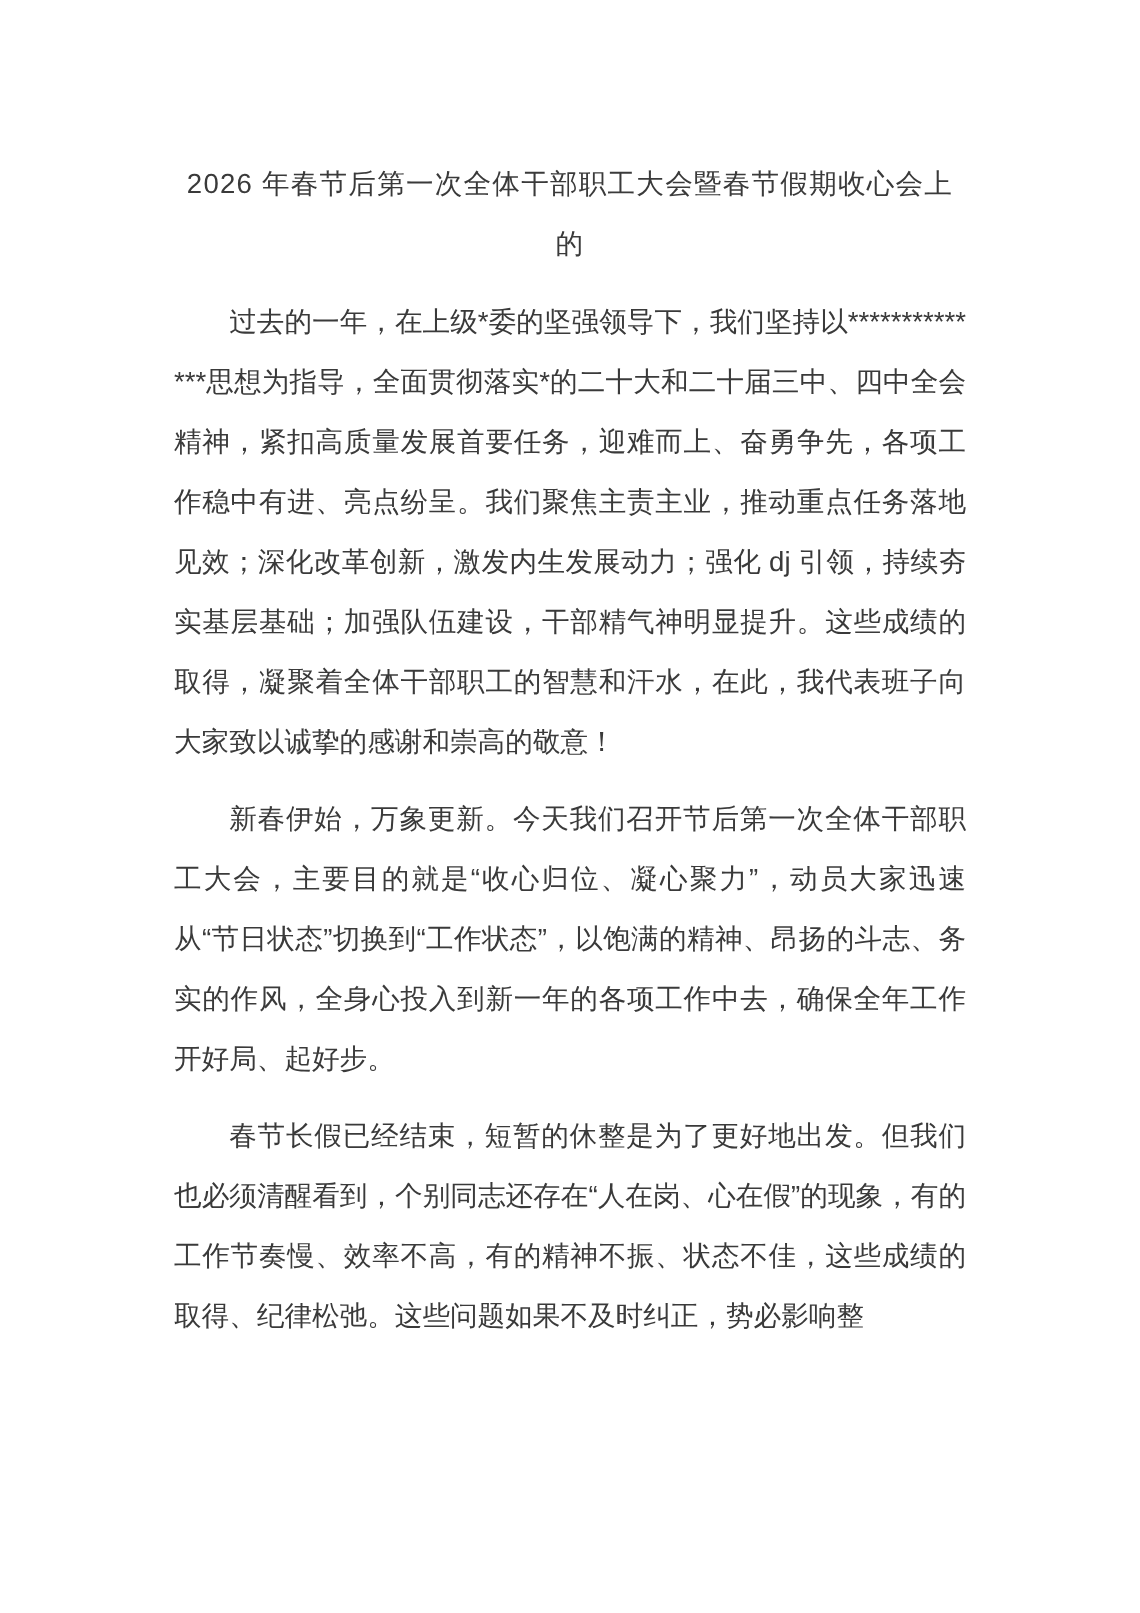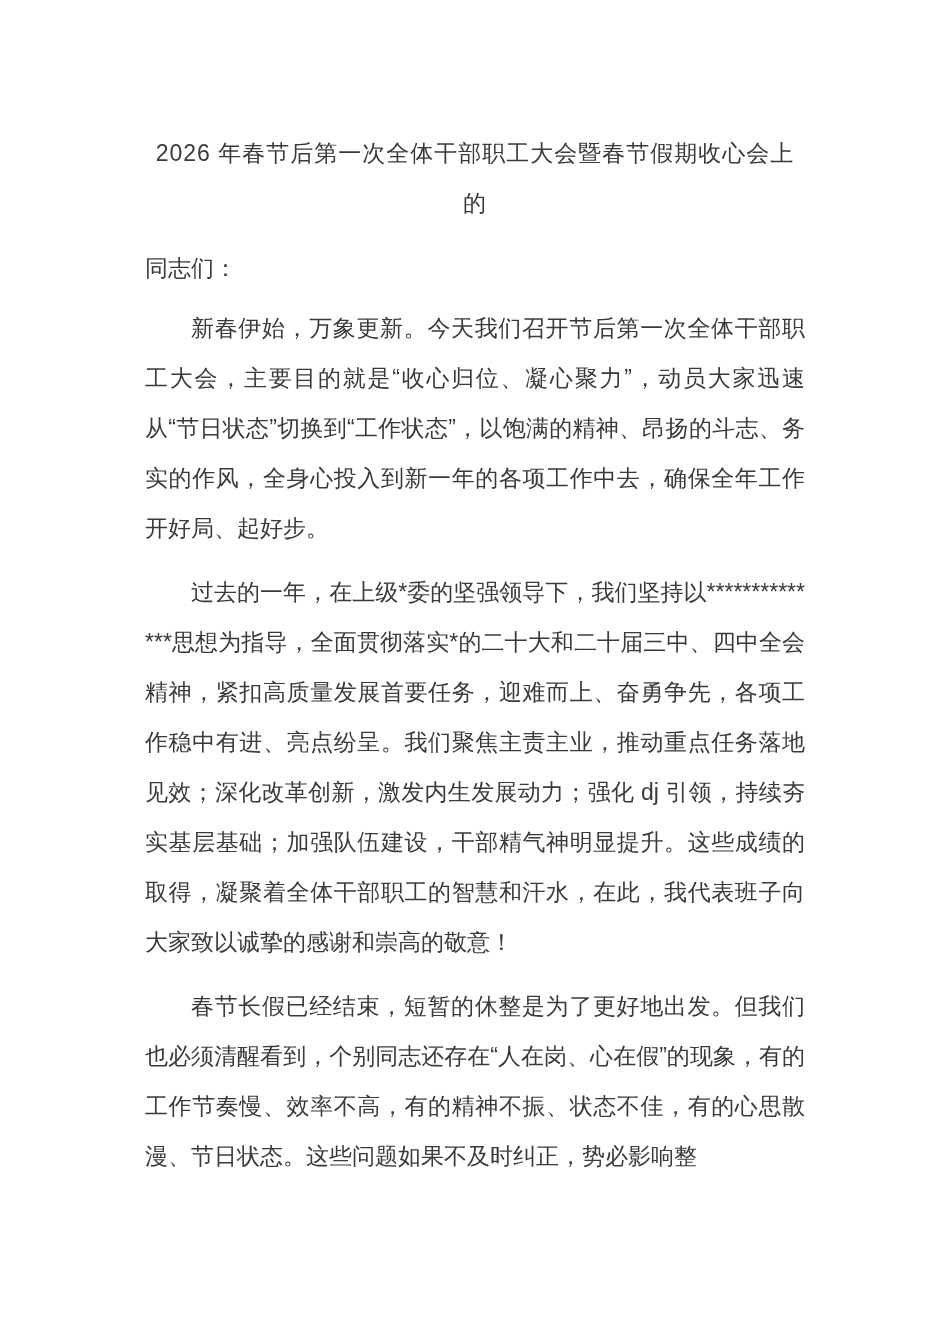--- a/index.html
+++ b/index.html
@@ -48,21 +48,20 @@
 </style>
 </head>
 <body>
 
 <div class="page">
 
   <h1 class="doc-title">
     <span class="title-line">2026 年春节后第一次全体干部职工大会暨春节假期收心会上的</span>
   </h1>
 
-  <p class="salutation">同志们：</p>
+
+  <p class="para">过去的一年，在上级*委的坚强领导下，我们坚持以**************思想为指导，全面贯彻落实*的二十大和二十届三中、四中全会精神，紧扣高质量发展首要任务，迎难而上、奋勇争先，各项工作稳中有进、亮点纷呈。我们聚焦主责主业，推动重点任务落地见效；深化改革创新，激发内生发展动力；强化 dj 引领，持续夯实基层基础；加强队伍建设，干部精气神明显提升。这些成绩的取得，凝聚着全体干部职工的智慧和汗水，在此，我代表班子向大家致以诚挚的感谢和崇高的敬意！</p>
 
   <p class="para">新春伊始，万象更新。今天我们召开节后第一次全体干部职工大会，主要目的就是“收心归位、凝心聚力”，动员大家迅速从“节日状态”切换到“工作状态”，以饱满的精神、昂扬的斗志、务实的作风，全身心投入到新一年的各项工作中去，确保全年工作开好局、起好步。</p>
 
-  <p class="para">过去的一年，在上级*委的坚强领导下，我们坚持以**************思想为指导，全面贯彻落实*的二十大和二十届三中、四中全会精神，紧扣高质量发展首要任务，迎难而上、奋勇争先，各项工作稳中有进、亮点纷呈。我们聚焦主责主业，推动重点任务落地见效；深化改革创新，激发内生发展动力；强化 dj 引领，持续夯实基层基础；加强队伍建设，干部精气神明显提升。这些成绩的取得，凝聚着全体干部职工的智慧和汗水，在此，我代表班子向大家致以诚挚的感谢和崇高的敬意！</p>
-
-  <p class="para">春节长假已经结束，短暂的休整是为了更好地出发。但我们也必须清醒看到，个别同志还存在“人在岗、心在假”的现象，有的工作节奏慢、效率不高，有的精神不振、状态不佳，有的心思散漫、节日状态。这些问题如果不及时纠正，势必影响整</p>
+  <p class="para">春节长假已经结束，短暂的休整是为了更好地出发。但我们也必须清醒看到，个别同志还存在“人在岗、心在假”的现象，有的工作节奏慢、效率不高，有的精神不振、状态不佳，这些成绩的取得、纪律松弛。这些问题如果不及时纠正，势必影响整</p>
 
 </div>
 
 </body></html>

